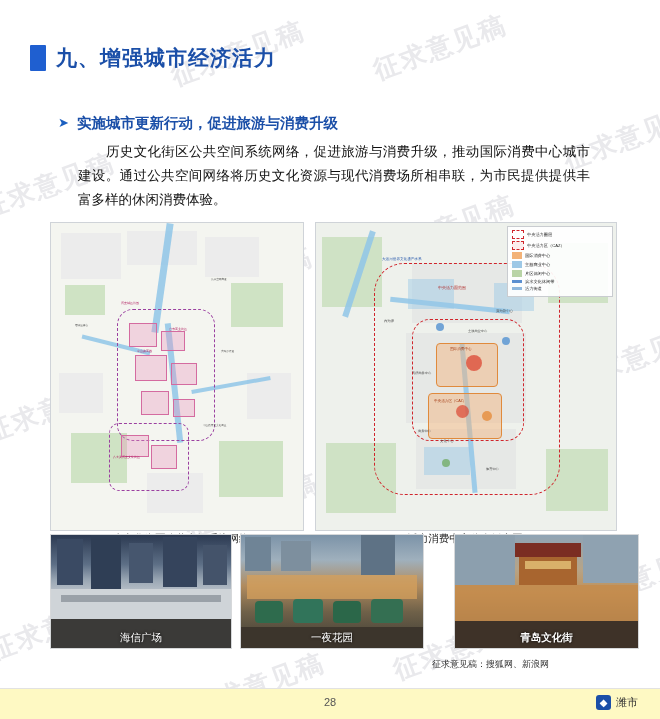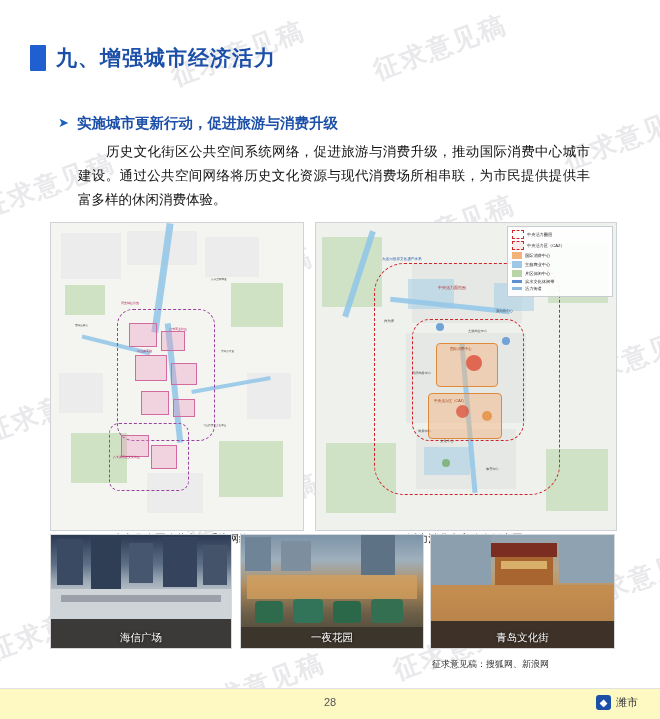--- a/index.html
+++ b/index.html
@@ -81,21 +81,21 @@
     border:1px solid #c9ccd0;padding:3px 4px;
   }
   .legend .li{display:flex;align-items:center;margin-bottom:2px;}
   .legend .sw{width:10px;height:7px;margin-right:3px;flex:0 0 auto;}
   .legend .lt{font-size:4.2px;color:#222;white-space:nowrap;}
   
   .photos{position:absolute;left:50px;top:534px;width:565px;height:120px;z-index:8;}
   .ph{position:absolute;top:0;height:113px;overflow:hidden;border:1px solid #d6d8da;}
   .ph1{left:0;width:180px;}
   .ph2{left:190px;width:182px;}
-  .ph3{left:380px;width:183px;}
+  .ph3{left:404px;width:183px;font-weight:bold;}
   .ph-cap{
     position:absolute;bottom:3px;width:100%;text-align:center;color:#fff;
     font-size:10.5px;font-family:"Liberation Serif", serif;
     text-shadow:0 0 3px rgba(0,0,0,.9);
   }
   .src{
     position:absolute;left:432px;top:658px;font-size:9px;color:#333;z-index:10;
     font-family:"Liberation Serif", serif;
   }
   

